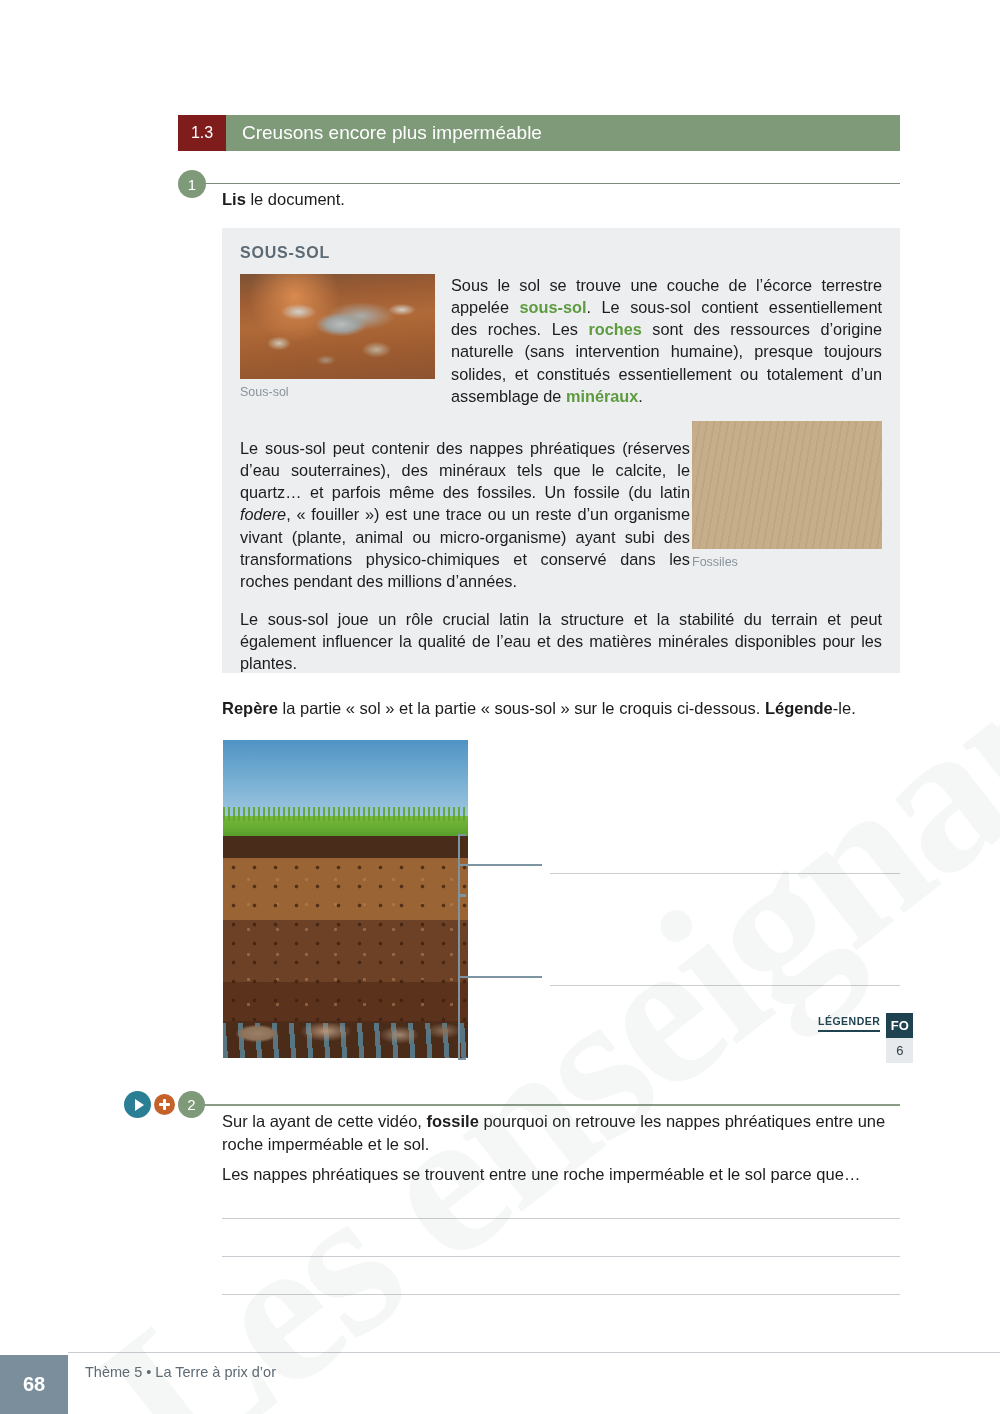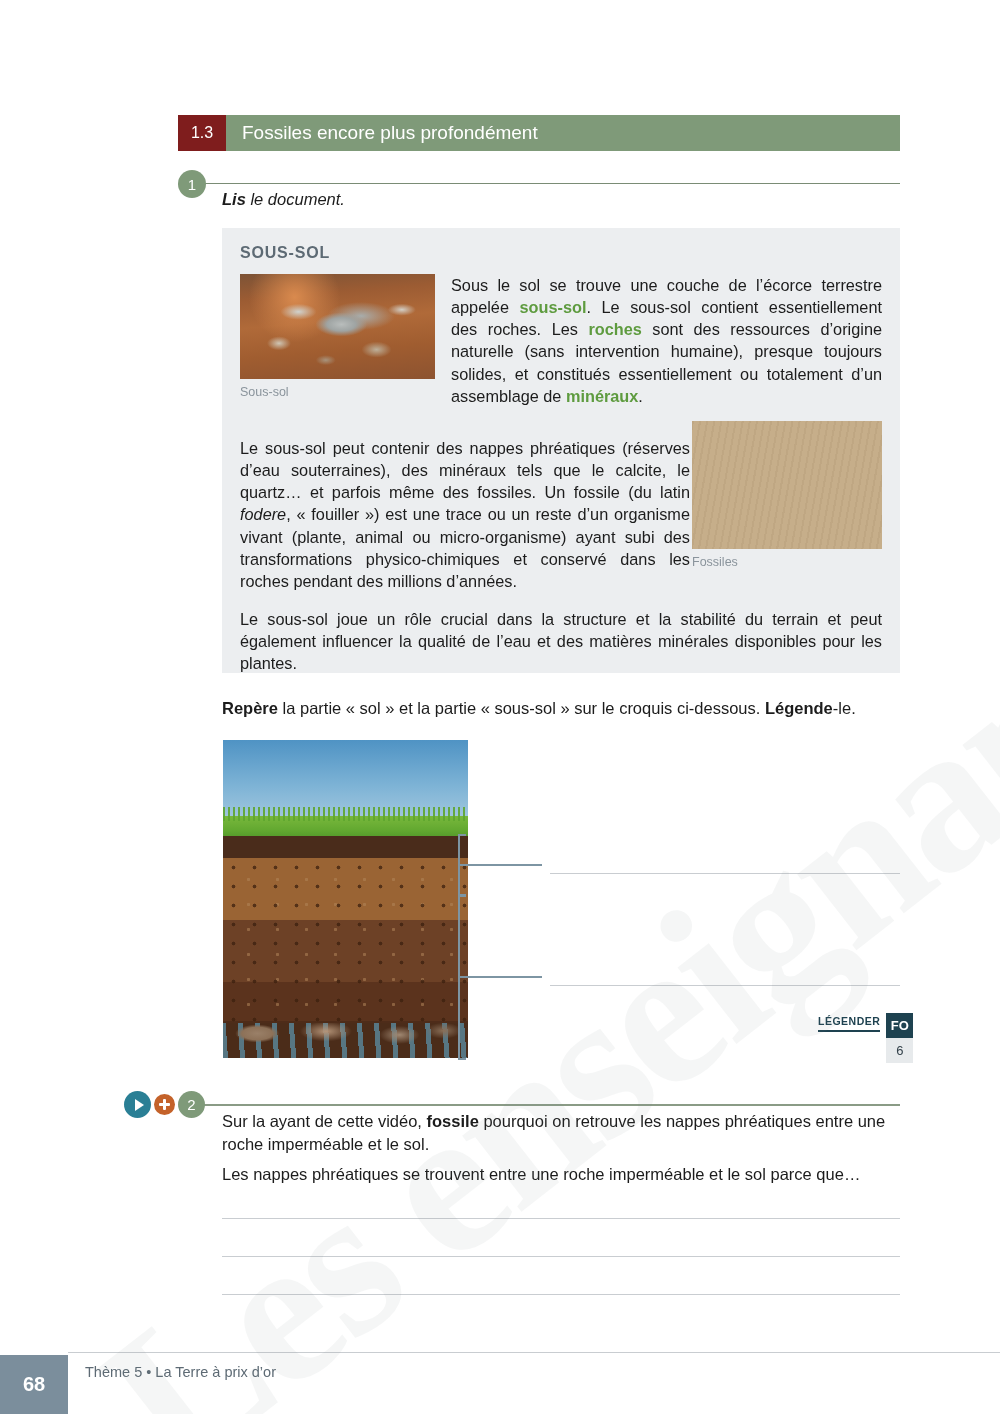--- a/index.html
+++ b/index.html
@@ -71,21 +71,21 @@
   .ex1-rule {
     position: absolute; left: 200px; top: 183px;
     width: 700px; height: 1px; background: #7a8c75;
   }
 
   .instr {
     position: absolute;
     font-size: 16.5px; line-height: 1.42; color: #1c1c1c;
   }
   .instr b { font-weight: 700; }
-  .ex1-instr { left: 222px; top: 188px; width: 660px; font-style: italic; }
+  .ex1-instr { left: 222px; top: 188px; width: 660px; }
 
   
   .doc-card {
     position: absolute; left: 222px; top: 228px;
     width: 678px; height: 445px;
     background: #eceef0;
     padding: 16px 18px 14px 18px;
   }
   .doc-title {
     font-size: 16px; font-weight: 700; letter-spacing: 0.8px;
@@ -259,21 +259,21 @@
 <body>
 
 <div class="page">
 
   <div class="watermark">
     <div class="wm-text wm-1">Les enseignants</div>
   </div>
 
   <div class="sec-header">
     <div class="sec-num">1.3</div>
-    <div class="sec-title">Fossiles encore plus profondément</div>
+    <div class="sec-title">Creusons encore plus imperméable</div>
   </div>
 
   <div class="ex-badge ex1-badge">1</div>
   <div class="ex1-rule"></div>
   <div class="instr ex1-instr"><b>Lis</b><span> le document.</span></div>
 
   <div class="doc-card">
     <div class="doc-title">SOUS-SOL</div>
 
     <div class="doc-row">
@@ -285,21 +285,21 @@
     </div>
 
     <div class="p2-wrap">
       <div class="p2-text doc-p2"><span>Le sous-sol peut contenir des nappes phréatiques (réserves d’eau souterraines), des minéraux tels que le calcite, le quartz… et parfois même des fossiles. Un fossile (du latin </span><i>fodere</i><span>, « fouiller ») est une trace ou un reste d’un organisme vivant (plante, animal ou micro-organisme) ayant subi des transformations physico-chimiques et conservé dans les roches pendant des millions d’années.</span></div>
       <div class="fig">
         <div class="photo-fossils"></div>
         <div class="fig-cap">Fossiles</div>
       </div>
     </div>
 
-    <div class="doc-p3">Le sous-sol joue un rôle crucial dans la structure et la stabilité du terrain et peut également influencer la qualité de l’eau et des matières minérales disponibles pour les plantes.</div>
+    <div class="doc-p3">Le sous-sol joue un rôle crucial latin la structure et la stabilité du terrain et peut également influencer la qualité de l’eau et des matières minérales disponibles pour les plantes.</div>
   </div>
 
   <div class="instr repere"><b>Repère</b><span> la partie « sol » et la partie « sous-sol » sur le croquis ci-dessous. </span><b>Légende</b><span>-le.</span></div>
 
   <div class="soil-wrap">
     <div class="soil">
       <div class="sky"></div>
       <div class="grass"></div>
       <div class="topsoil"></div>
       <div class="layer2"></div>

